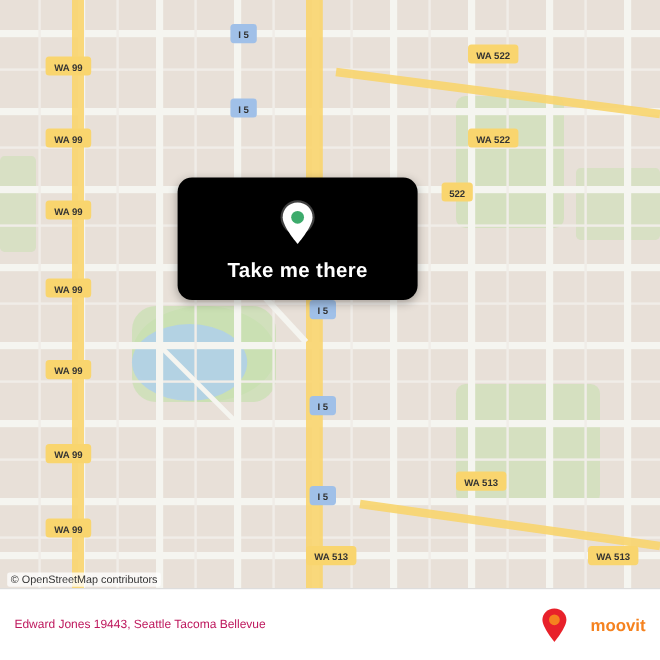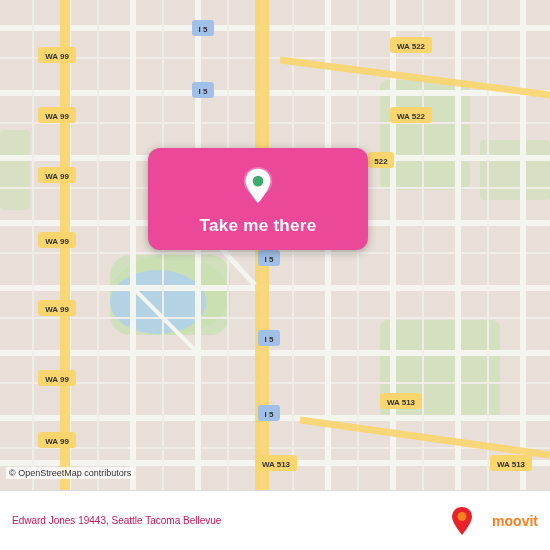--- a/index.html
+++ b/index.html
@@ -54,22 +54,22 @@
     .moovit-icon {
       width: 36px;
       height: 36px;
     }
 
     
     #take-me-there {
       position: absolute;
       top: 148px;
       left: 148px;
-      width: 220px;
-      background: #ec4899;
+      width: 200px;
+      background: #000000;
       border-radius: 12px;
       display: flex;
       flex-direction: column;
       align-items: center;
       padding: 18px 20px 14px;
       cursor: pointer;
       box-shadow: 0 2px 8px rgba(0,0,0,0.3);
       justify-content: flex-end;
     }
 
@@ -82,21 +82,21 @@
     #take-me-there .btn-label {
       color: #fff;
       font-size: 17px;
       font-weight: 600;
       letter-spacing: 0.3px;
     }
 
     
     .osm-attr {
       position: absolute;
-      bottom: 11px;
+      bottom: 1px;
       left: 6px;
       font-size: 9px;
       color: #333;
       background: rgba(255,255,255,0.75);
       padding: 1px 3px;
       border-radius: 2px;
     }
   </style>
 </head>
 <body>

